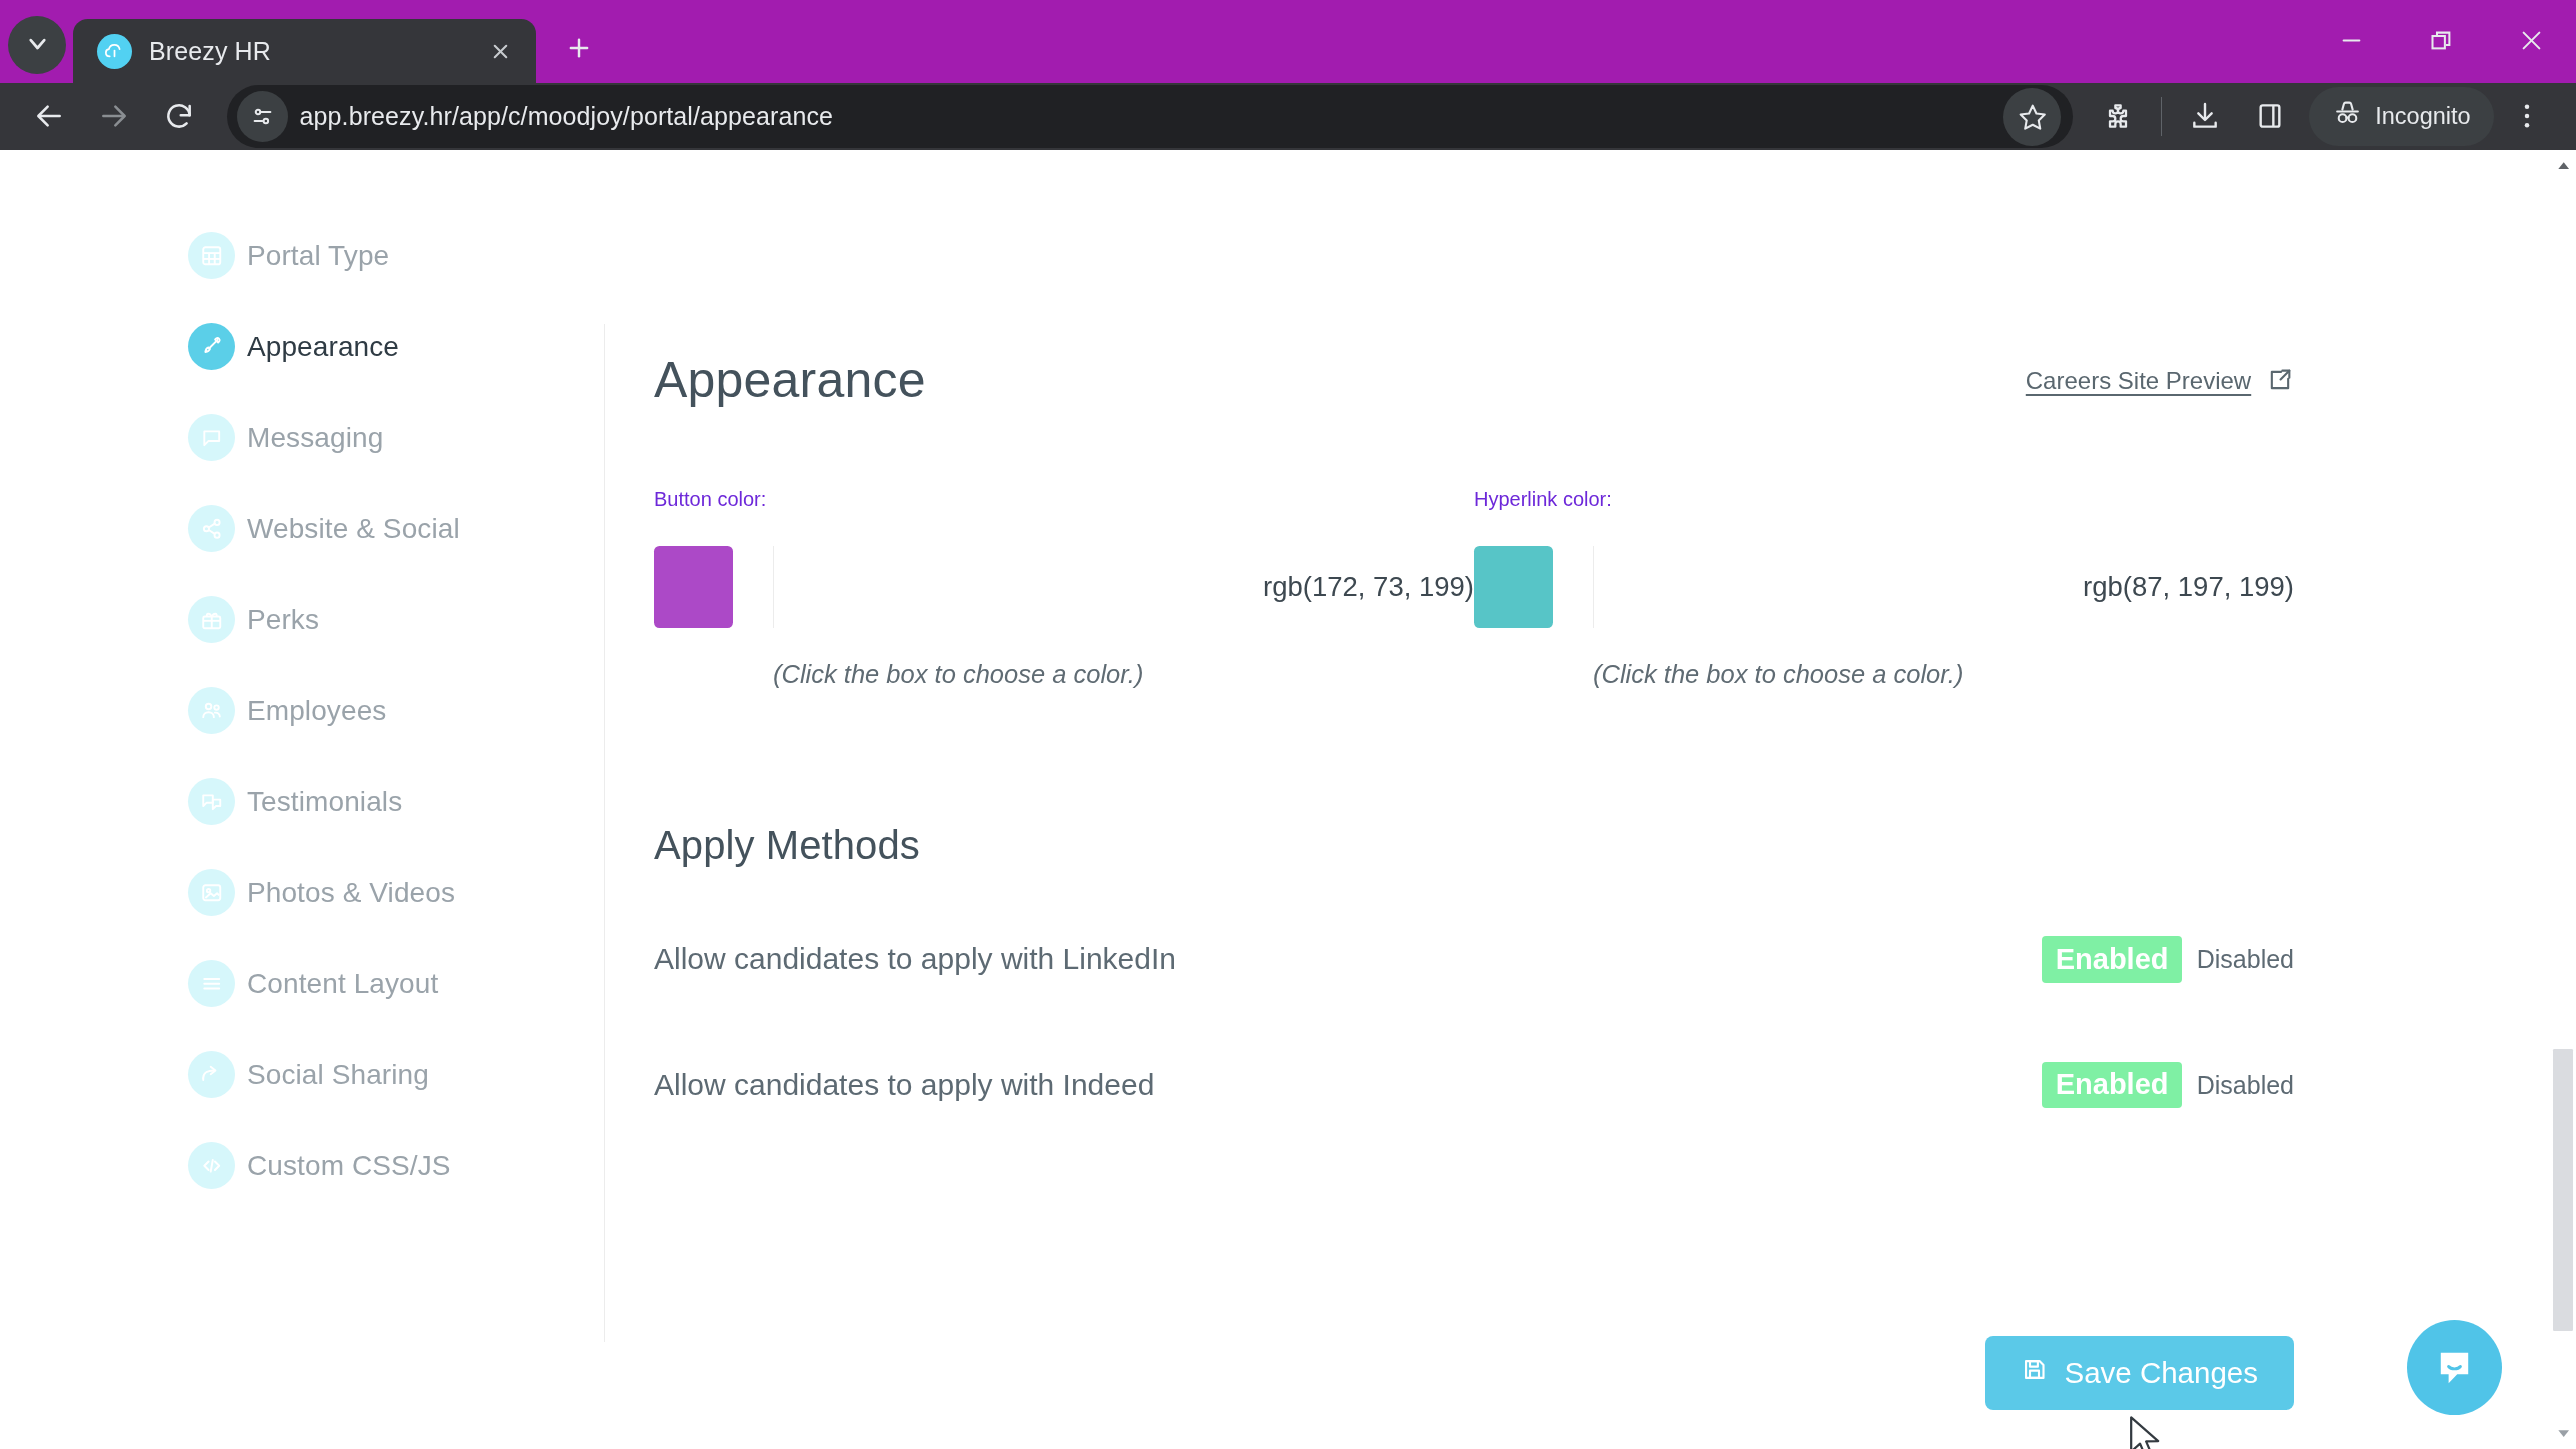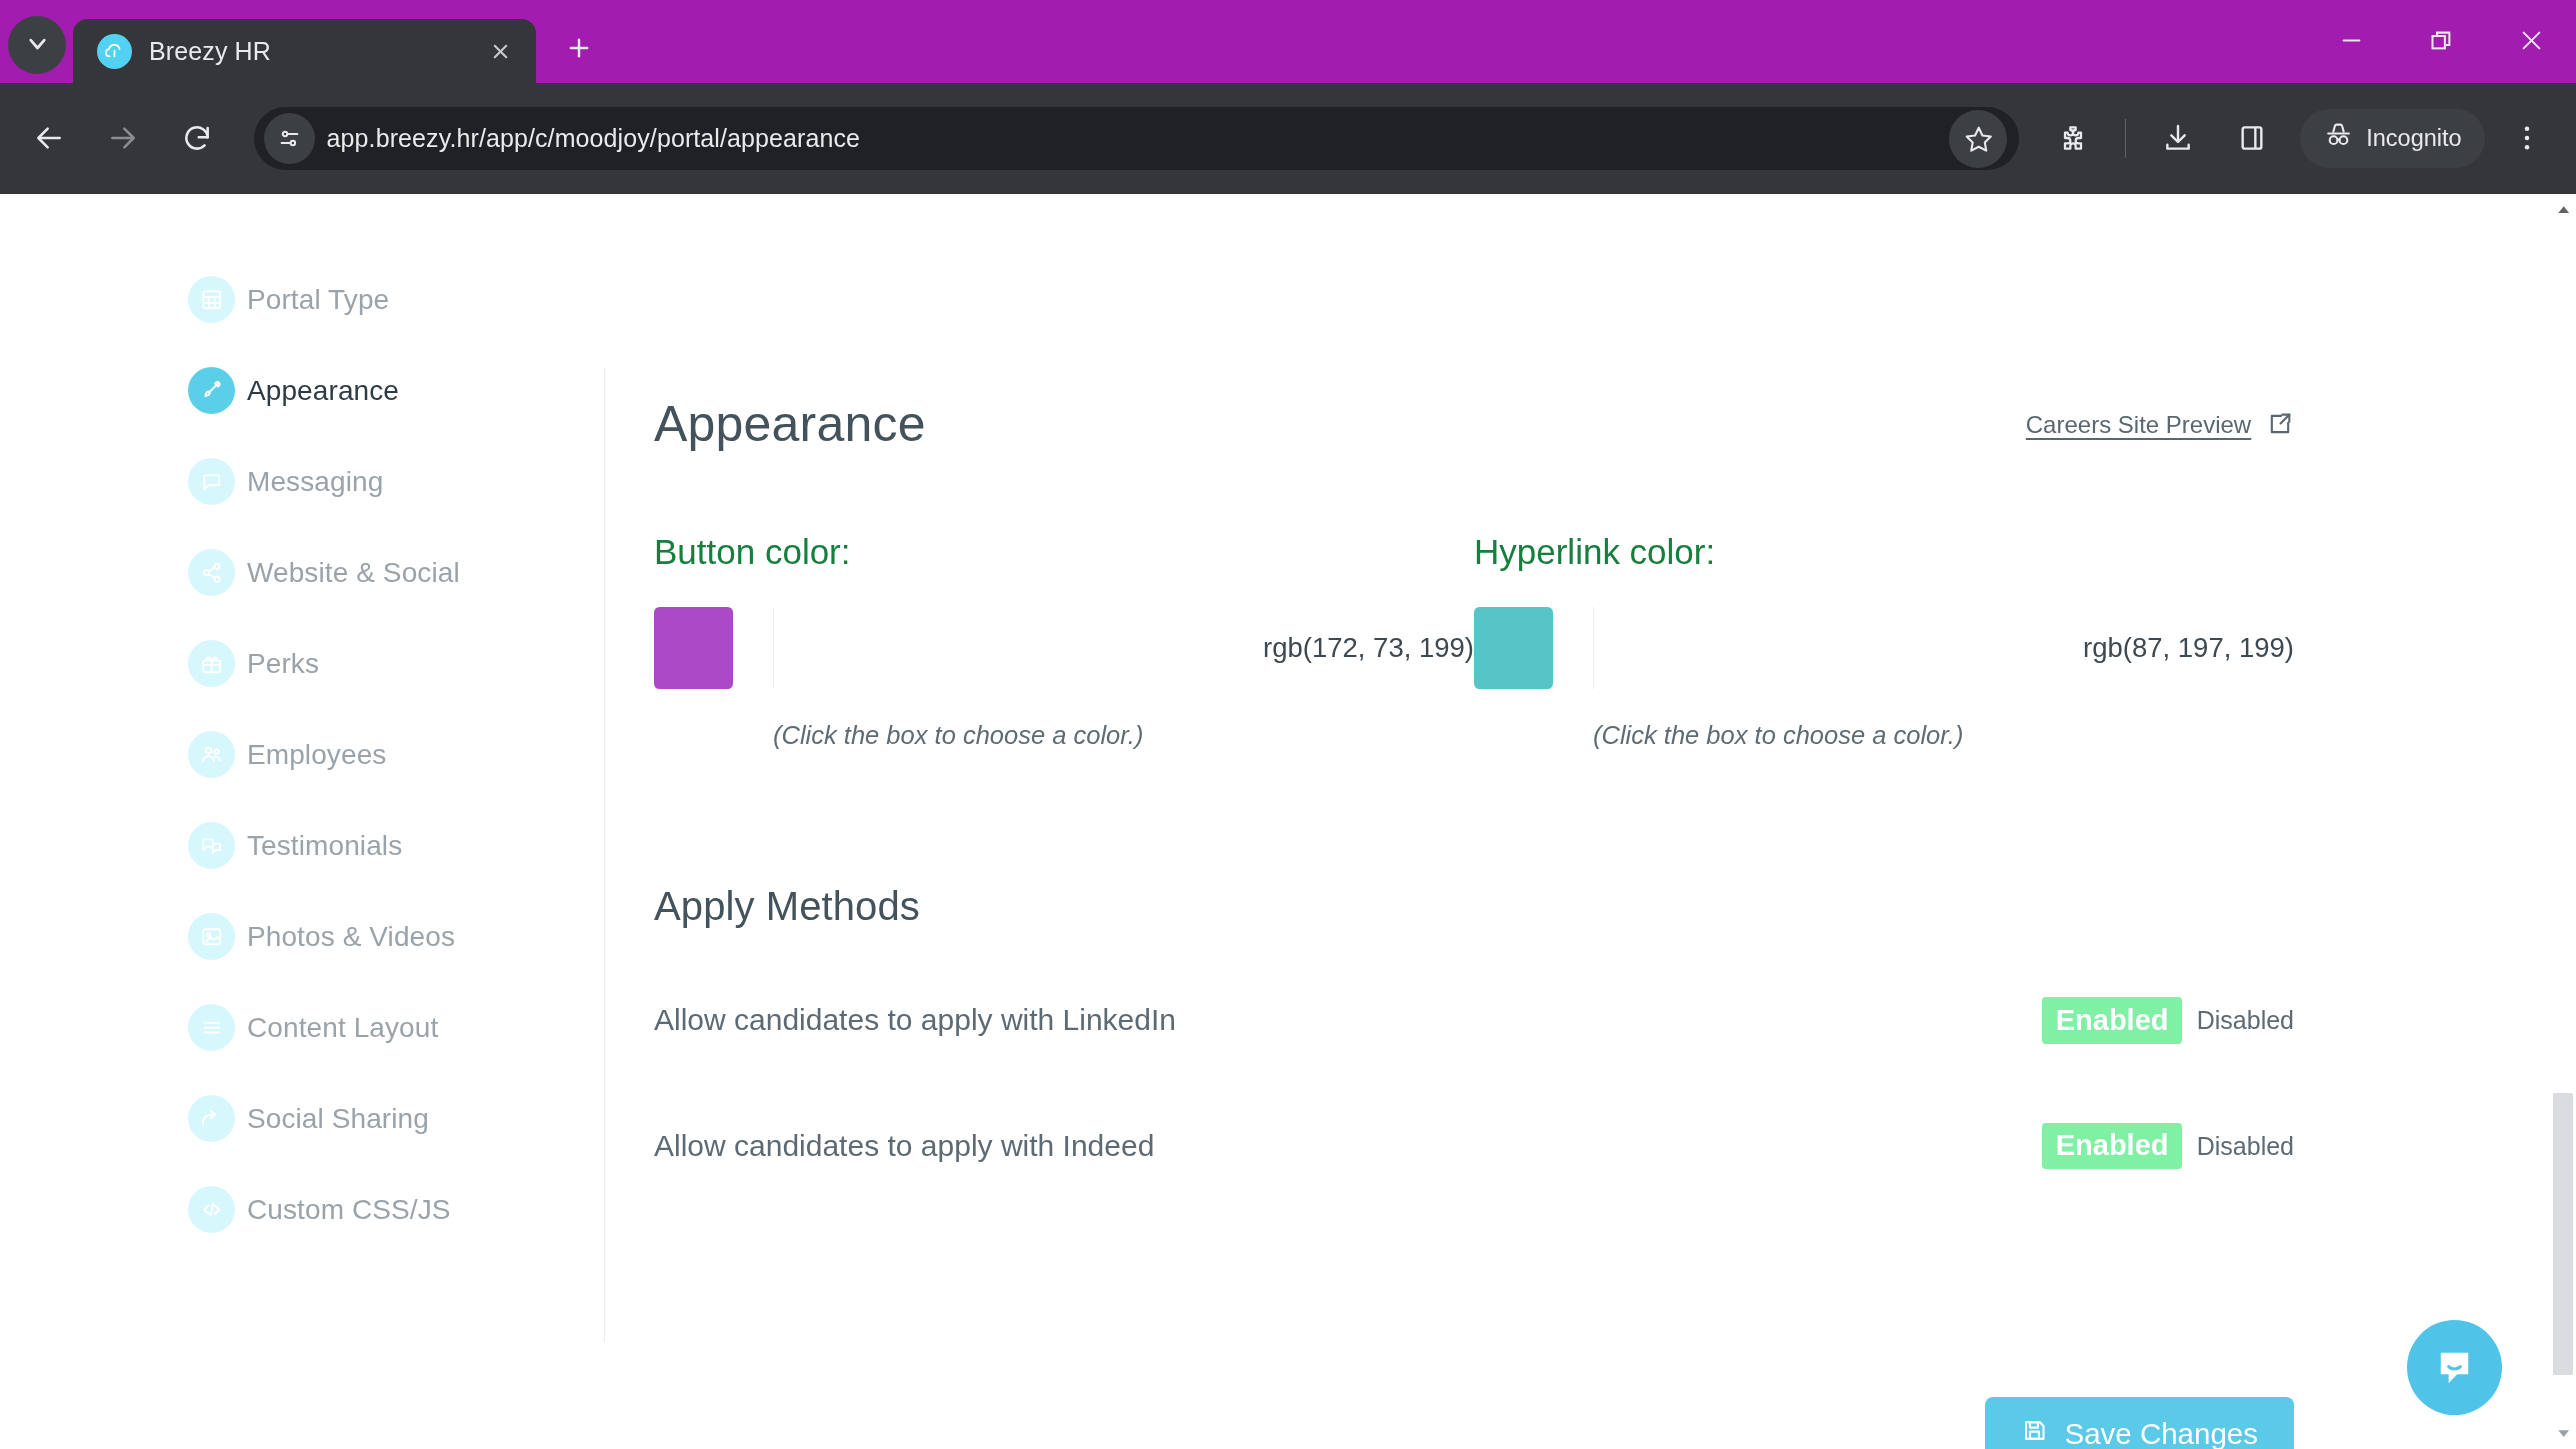--- a/index.html
+++ b/index.html
@@ -47,22 +47,22 @@
     width: 54px; height: 54px; margin: 0 0 6.7px 16px; border-radius:50%;
     display:flex; align-items:center; justify-content:center; flex:none;
   }
   .newtab svg { width: 28px; height: 28px; }
 
   .wincontrols { position:absolute; right: 0; top: 0; height: 83px; display:flex; align-items:center; }
   .wc { width: 90px; height: 83px; display:flex; align-items:center; justify-content:center; }
   .wc svg { width: 27px; height: 27px; }
 
   .toolbar {
-    height: 111px; background:#35363a; display:flex; align-items:center;
-    padding: 0 17.4px; flex:none; gap: 10px;
+    height: 67px; background:#35363a; display:flex; align-items:center;
+    padding: 0 17.4px; flex:none; gap: 1px;
   }
   .tb-btn { width: 64px; height: 64px; border-radius:50%; display:flex; align-items:center; justify-content:center; flex:none; }
   .tb-btn svg { width: 32px; height: 32px; }
 
   .omnibox {
     flex: 1 1 auto; height: 63px; background:#202124; border-radius: 32px;
     display:flex; align-items:center; margin: 0 12px 0 14.8px; padding: 0 12px 0 9.4px;
     min-width: 0;
   }
   .omni-icon {
@@ -126,21 +126,21 @@
   }
   .preview-link .txt {
     font-size: 24px; color:#5a676f; text-decoration: underline; text-underline-offset: 5.4px;
     white-space: nowrap;
   }
   .preview-link svg { width: 28px; height: 28px; }
 
   .colors-row { display:flex; margin-top: 79px; gap: 0; }
   .color-col { flex: 1 1 0; }
   .color-col:first-child { max-width: 845px; }
-  .color-label { font-size: 35px; color:#15803d; }
+  .color-label { font-size: 20px; color:#6d28d9; }
   .color-field {
     display:flex; align-items:stretch; margin-top: 35px; height: 82px;
     border-bottom: 0;
   }
   .swatch { width: 79px; border-radius: 5.4px; flex:none; }
   .swatch-spacer { width: 40px; flex:none; }
   .color-value-wrap {
     flex: 1 1 auto; border-left: 1.3px solid #ececec; display:flex; align-items:center;
     padding-left: 27px; max-width: 778px; justify-content: flex-end;
   }

